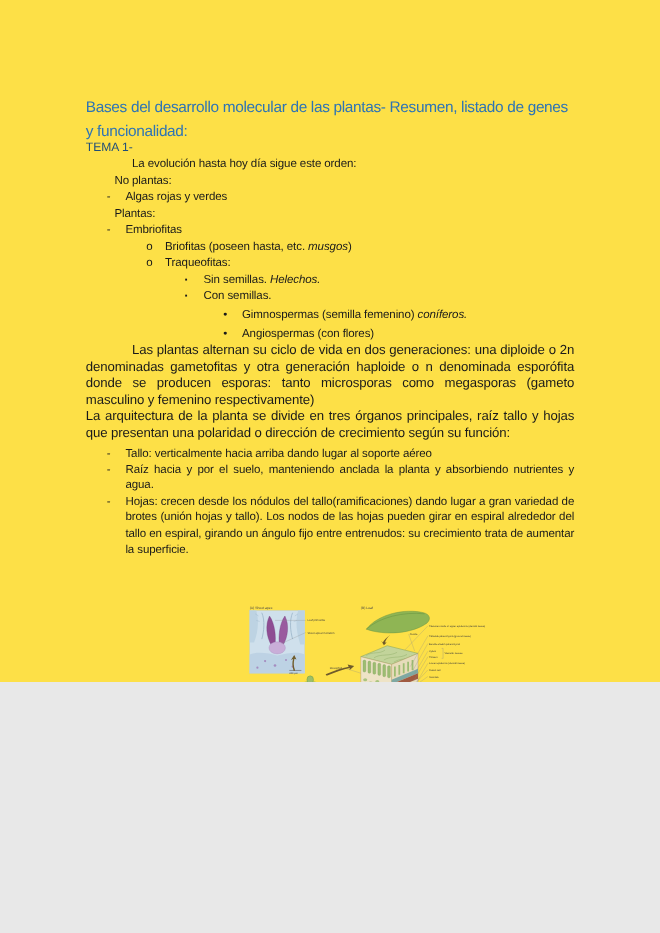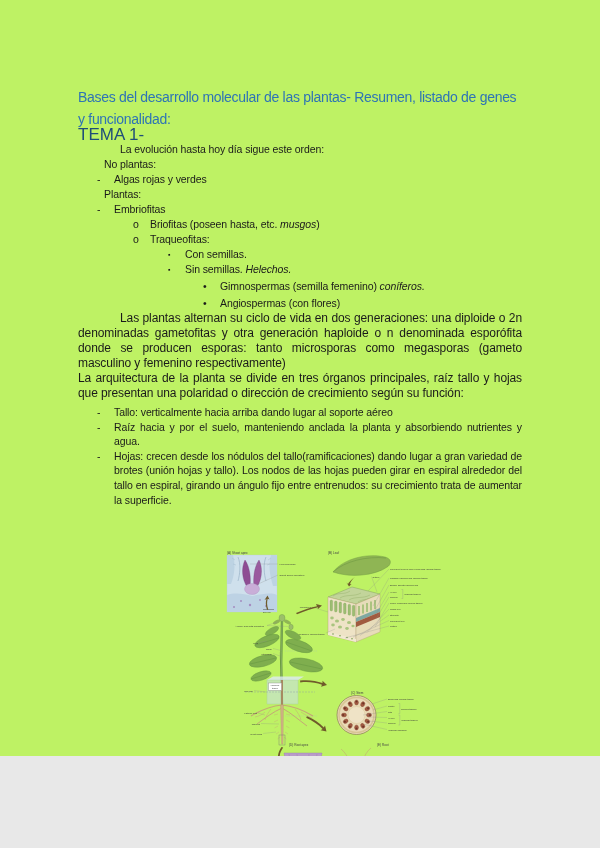--- a/index.html
+++ b/index.html
@@ -1,21 +1,21 @@
 <!DOCTYPE html>
 <html style="--title_blue: #2E74B5; --tema_blue: #1F4E79; --body_text: #1A1A1A; --leaf_green: #7FAE4E; --micrograph_purple: #9B6FAE; --tissue_tan: #E8D9B4; --arrow_brown: #6F5B2B;"><head>
 <meta charset="utf-8">
 <style>
   html,body{margin:0;padding:0;background:#e8e8e8;}
-  .page{position:relative;width:600px;height:756px;background:#bef264;margin:0 auto;
+  .page{position:relative;width:600px;height:620px;background:#fde047;margin:0 auto;
         font-family:"Liberation Sans",sans-serif;color:var(--body_text,#1a1a1a);overflow:hidden;}
   .content{position:absolute;left:78px;top:86px;width:444px;}
   h1.doc-title{font-size:14px;line-height:22px;font-weight:400;letter-spacing:-0.3px;
         color:var(--title_blue,#2E74B5);margin:0 0 -3px 0;}
-  .tema{font-size:17px;line-height:15px;color:var(--tema_blue,#1F4E79);font-weight:400;}
+  .tema{font-size:11px;line-height:15px;color:var(--tema_blue,#1F4E79);font-weight:400;}
   .ln{font-size:10.5px;line-height:15px;letter-spacing:-0.1px;}
   .indent1{padding-left:42px;}
   .small-ind{padding-left:2px;margin-left:24px;}
   .li{position:relative;font-size:10.5px;line-height:15px;letter-spacing:-0.1px;}
   .li .mk{position:absolute;top:0;}
   .l1{padding-left:36px;} .l1 .mk{left:19px;}
   .l2{padding-left:72px;} .l2 .mk{left:55px;}
   .l3{padding-left:107px;} .l3 .mk{left:90px;font-size:7px;line-height:15px;}
   .l4{padding-left:142px;} .l4 .mk{left:125px;}
   .it{font-style:italic;}
@@ -62,26 +62,26 @@
       <span>Briofitas (poseen hasta, etc. </span><span class="it">musgos</span><span>)</span>
     </div>
 
     <div class="li l2">
       <span class="mk">o</span>
       <span>Traqueofitas:</span>
     </div>
 
     <div class="li l3">
       <span class="mk">▪</span>
-      <span>Con semillas.</span>
+      <span>Sin semillas. </span><span class="it">Helechos.</span>
     </div>
 
     <div class="li l3">
       <span class="mk">▪</span>
-      <span>Sin semillas. </span><span class="it">Helechos.</span>
+      <span>Con semillas.</span>
     </div>
 
     <div class="li l4 mt2">
       <span class="mk">•</span>
       <span>Gimnospermas (semilla femenino) </span><span class="it">coníferos.</span>
     </div>
 
     <div class="li l4 mt2">
       <span class="mk">•</span>
       <span>Angiospermas (con flores)</span>

